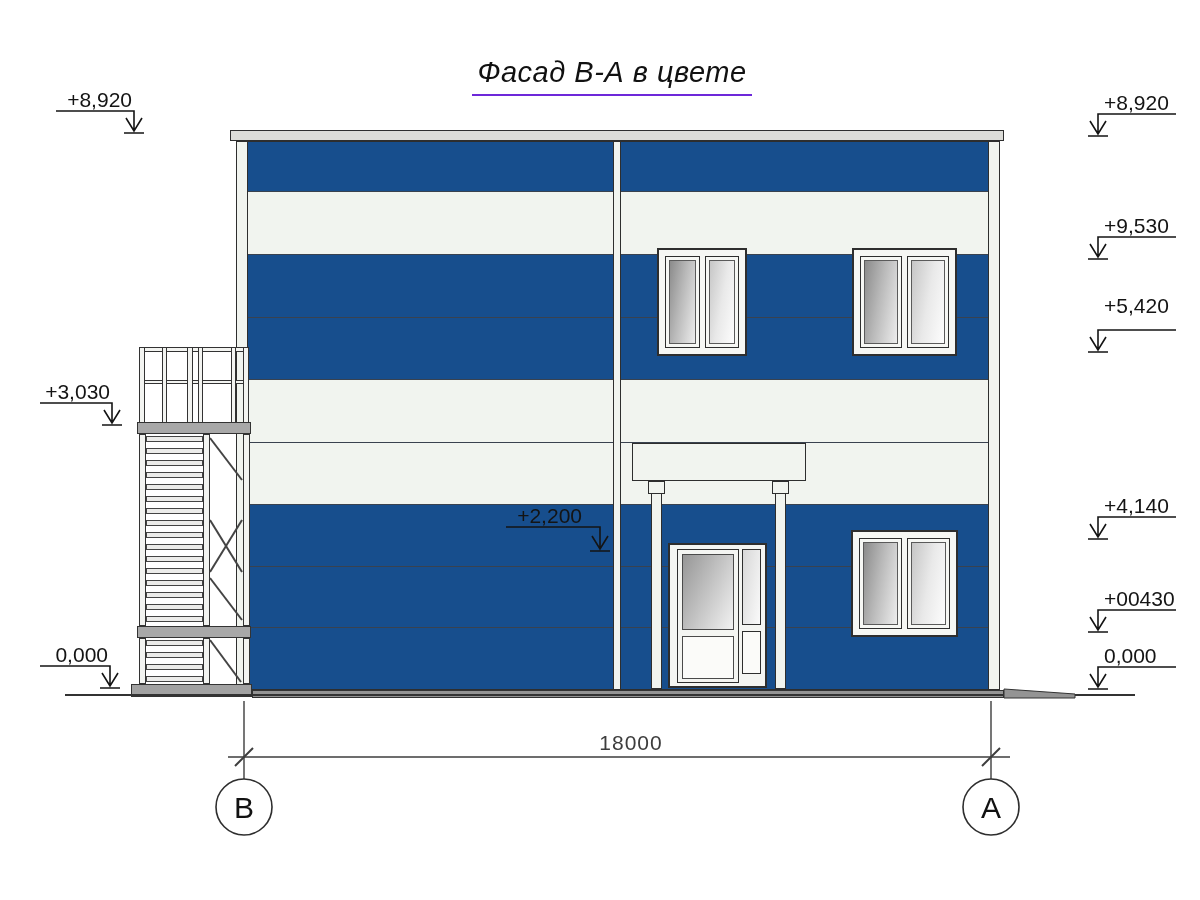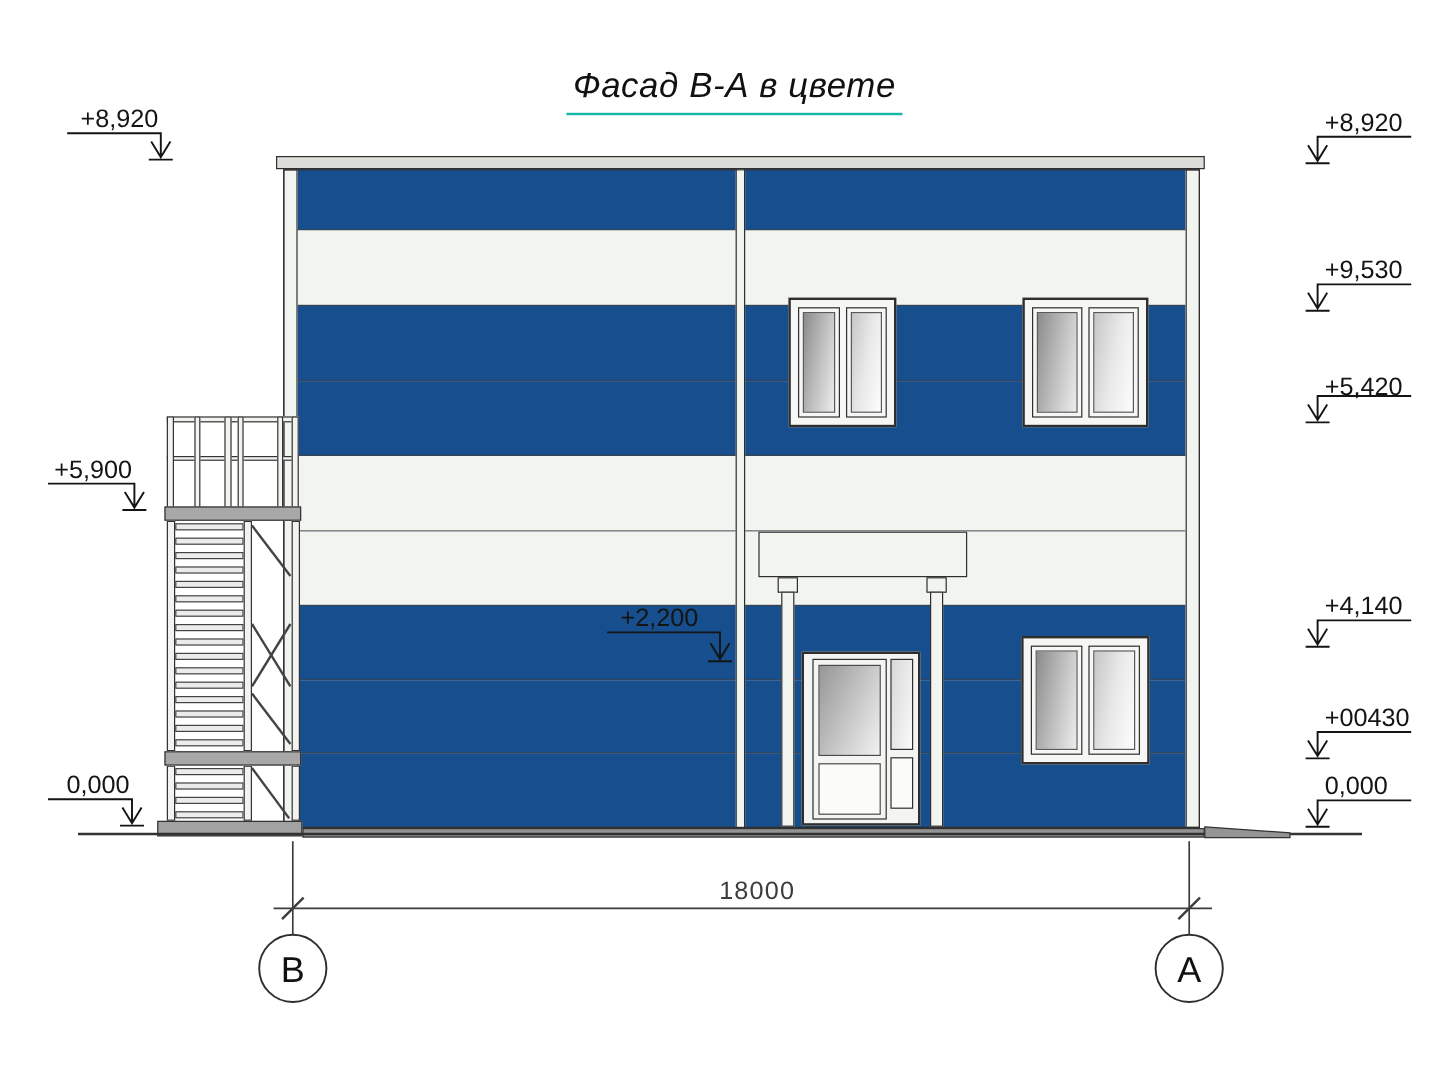--- a/index.html
+++ b/index.html
@@ -5,21 +5,21 @@
   html,body { margin:0; padding:0; background:#ffffff; }
   .canvas {
     position:relative; width:1200px; height:900px; background:#ffffff; overflow:hidden;
     font-family:"Liberation Sans", sans-serif;
   }
 
   
   .title {
     position:absolute; left:472px; top:56px; width:280px; text-align:center;
     font-size:29px; font-style:italic; color:#111; letter-spacing:0.5px;
-    border-bottom:2px solid #14b8a6; padding-bottom:5px; white-space:nowrap;
+    border-bottom:2px solid #6d28d9; padding-bottom:5px; white-space:nowrap;
   }
 
   
   .cap { position:absolute; left:230px; top:130px; width:774px; height:11px;
          background:#dcdcd8; border:1.5px solid #2e2e2e; box-sizing:border-box; }
   .bands { position:absolute; left:248px; top:141px; width:740px; height:549px; }
   .band { position:relative; width:100%; border-bottom:1px solid #39424f; box-sizing:border-box; }
   .pilaster { position:absolute; top:141px; width:12px; height:549px; background:#f1f4ef;
               border:1px solid #2e2e2e; box-sizing:border-box; }
   .divider { position:absolute; left:613px; top:141px; width:8px; height:549px; background:#f1f4ef;
@@ -187,25 +187,25 @@
     <div class="tread" style="top:652px"></div>
     <div class="tread" style="top:664px"></div>
     <div class="tread" style="top:676px"></div>
 
     <div class="stairbase"></div>
   </div>
 
   <div class="pavement"></div>
 
   <div class="elv r" style="left:38px;  top:88px">+8,920</div>
-  <div class="elv r" style="left:16px;  top:380px">+5,900</div>
+  <div class="elv r" style="left:16px;  top:380px">+3,030</div>
   <div class="elv r" style="left:14px;  top:643px">0,000</div>
   <div class="elv" style="left:1104px; top:91px">+8,920</div>
   <div class="elv" style="left:1104px; top:214px">+9,530</div>
-  <div class="elv" style="left:1104px; top:311px">+5,420</div>
+  <div class="elv" style="left:1104px; top:294px">+5,420</div>
   <div class="elv" style="left:1104px; top:494px">+4,140</div>
   <div class="elv" style="left:1104px; top:587px">+00430</div>
   <div class="elv" style="left:1104px; top:644px">0,000</div>
   <div class="elv r" style="left:506px; top:504px; width:76px">+2,200</div>
 
   <div class="dim-text">18000</div>
 
   <svg class="overlay" viewBox="0 0 1200 900">
 
     <path d="M65 695H1135" stroke="#333" stroke-width="2" fill="none"></path>

